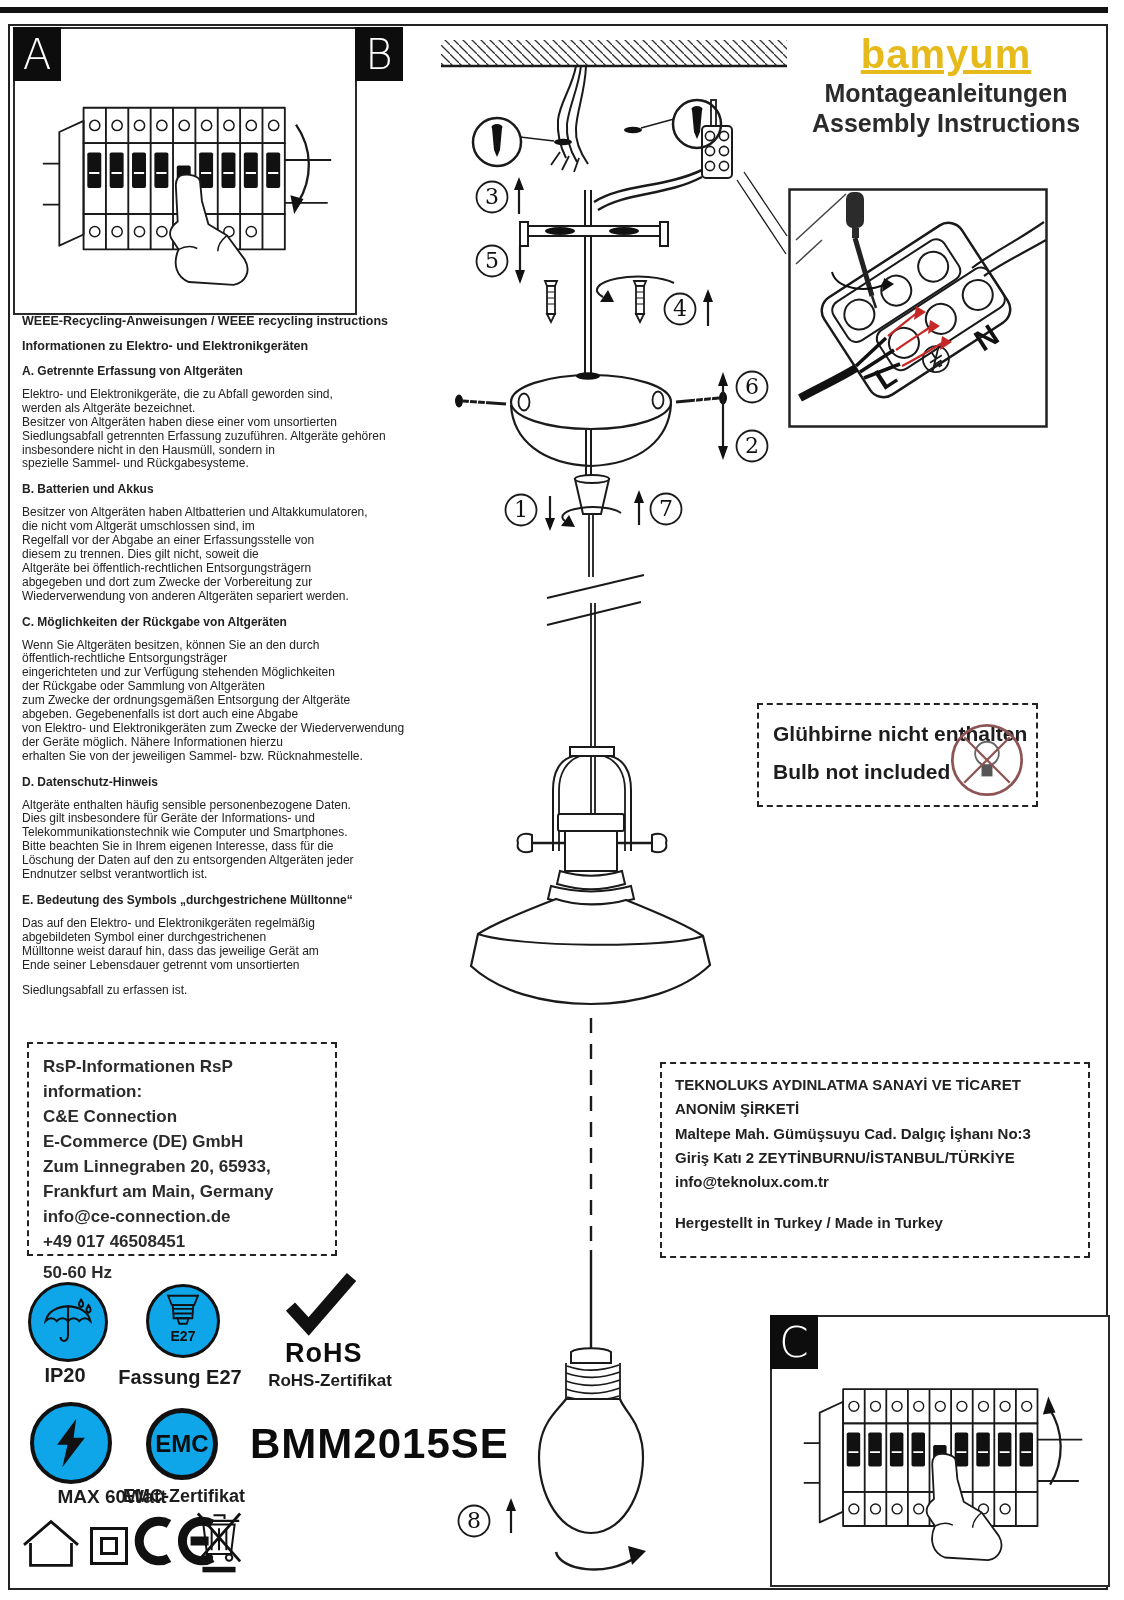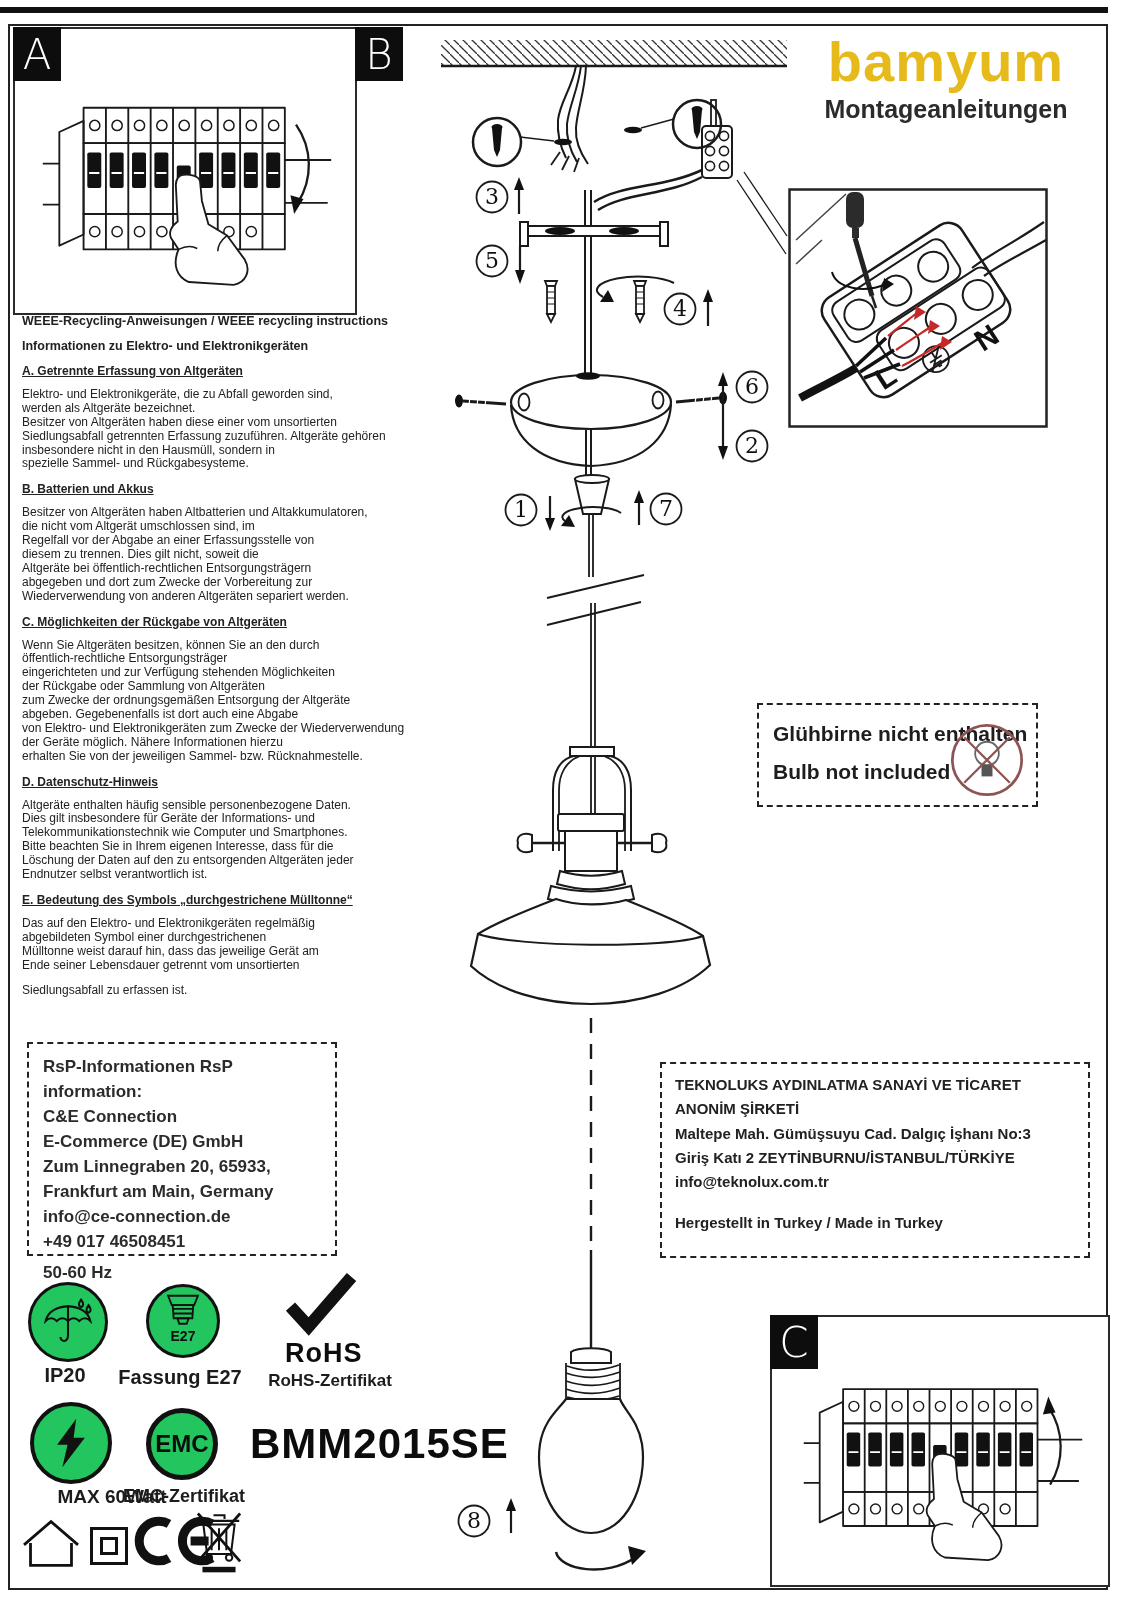--- a/index.html
+++ b/index.html
@@ -6,37 +6,37 @@
   .page{position:relative;width:1124px;height:1600px;background:#fff;overflow:hidden;
         font-family:"Liberation Sans",sans-serif;color:#1a1a1a;}
   .abs{position:absolute;}
   .topline{position:absolute;left:0;top:7px;width:1108px;height:6px;background:#111;}
   .frame{position:absolute;left:8px;top:24px;width:1096px;height:1562px;border:2.5px solid #222;}
   .panel{position:absolute;border:2px solid #2a2a2a;background:#fff;}
   .plabel{position:absolute;width:48px;height:54px;background:#0d0d0d;color:#fff;
           font-family:"DejaVu Sans",sans-serif;font-weight:200;font-size:42px;
           display:flex;align-items:center;justify-content:center;}
   .brandbox{position:absolute;left:788px;top:34px;width:316px;text-align:center;}
-  .brand{font-size:56px;font-weight:800;color:#e7ba1c;letter-spacing:1px;line-height:1.0;}
+  .brand{font-size:40px;font-weight:800;color:#e7ba1c;letter-spacing:1px;line-height:1.0;text-decoration:underline;}
   .subt{font-size:25px;font-weight:700;color:#2b2b2b;line-height:1.2;margin-top:4px;}
   .weee{position:absolute;left:22px;top:314px;width:412px;font-size:12px;line-height:1.16;color:#222;}
   .weee h3{font-size:12.5px;margin:0 0 10px 0;}
-  .weee h4{font-size:12px;margin:12px 0 9px 0;text-decoration:underline;}
+  .weee h4{font-size:12px;margin:12px 0 9px 0;}
   .weee p{margin:0 0 11px 0;}
   .ml{white-space:pre-line;}
   .dashbox{position:absolute;border:2.5px dashed #222;background:#fff;}
   .bulbnote{left:757px;top:703px;width:281px;height:104px;padding:10px 0 0 14px;box-sizing:border-box;
             font-size:21px;font-weight:600;color:#1d1d1d;line-height:1.8;}
   .rsp{left:27px;top:1042px;width:310px;height:214px;padding:11px 14px;box-sizing:border-box;
        font-size:17px;font-weight:600;color:#2b2b2b;line-height:1.47;}
   .rsp .gap{margin-top:6px;}
   .manu{left:660px;top:1062px;width:430px;height:196px;padding:9px 13px;box-sizing:border-box;
         font-size:15px;font-weight:700;color:#222;line-height:1.62;}
   .manu .foot{margin-top:17px;}
-  .circ{position:absolute;border-radius:50%;border:3px solid #111;background:#22c55e;
+  .circ{position:absolute;border-radius:50%;border:3px solid #111;background:#0ea5e9;
         display:flex;align-items:center;justify-content:center;}
   .blabel{position:absolute;font-weight:700;color:#1c1c1c;text-align:center;}
   .model{position:absolute;left:250px;top:1420px;font-size:42px;font-weight:800;letter-spacing:1px;color:#0c0c0c;}
   .rohsword{position:absolute;left:285px;top:1338px;font-size:27px;font-weight:800;color:#0d0d0d;letter-spacing:1px;text-align:right;}
   .sq-out{position:absolute;left:90px;top:1527px;width:32px;height:32px;border:3px solid #111;}
   .sq-in{position:absolute;left:7px;top:7px;width:12px;height:12px;border:3px solid #111;}
   svg text.stepnum{font-family:"DejaVu Serif",serif;font-size:22px;text-anchor:middle;fill:#111;}
   svg text.wlabel{font-family:"Liberation Sans",sans-serif;font-weight:700;font-size:30px;fill:#111;text-anchor:middle;}
   svg text.e27{font-family:"Liberation Sans",sans-serif;font-weight:700;font-size:15px;fill:#111;text-anchor:middle;}
   .emc-in{font-size:24px;font-weight:800;color:#0d0d0d;}
@@ -102,20 +102,21 @@
       <path d="M272,36 C290,62 290,94 274,120" stroke="#1a1a1a" stroke-width="2.5" fill="none"></path>
       <polygon points="266,112 280,116 270,132" fill="#111"></polygon>
     </svg>
   </div>
   <div class="plabel" style="left:13px;top:27px;">A</div>
   <div class="plabel" style="left:355px;top:27px;">B</div>
 
   <div class="brandbox">
     <div class="brand">bamyum</div>
     <div class="subt">Montageanleitungen</div>
+    <div class="subt" style="margin-top:0;">Assembly Instructions</div>
   </div>
 
   <div class="weee">
     <h3>WEEE-Recycling-Anweisungen / WEEE recycling instructions</h3>
     <h3>Informationen zu Elektro- und Elektronikgeräten</h3>
     <h4>A. Getrennte Erfassung von Altgeräten</h4>
     <p class="ml">Elektro- und Elektronikgeräte, die zu Abfall geworden sind,
  werden als Altgeräte bezeichnet.
 Besitzer von Altgeräten haben diese einer vom unsortierten
 Siedlungsabfall getrennten Erfassung zuzuführen. Altgeräte gehören

